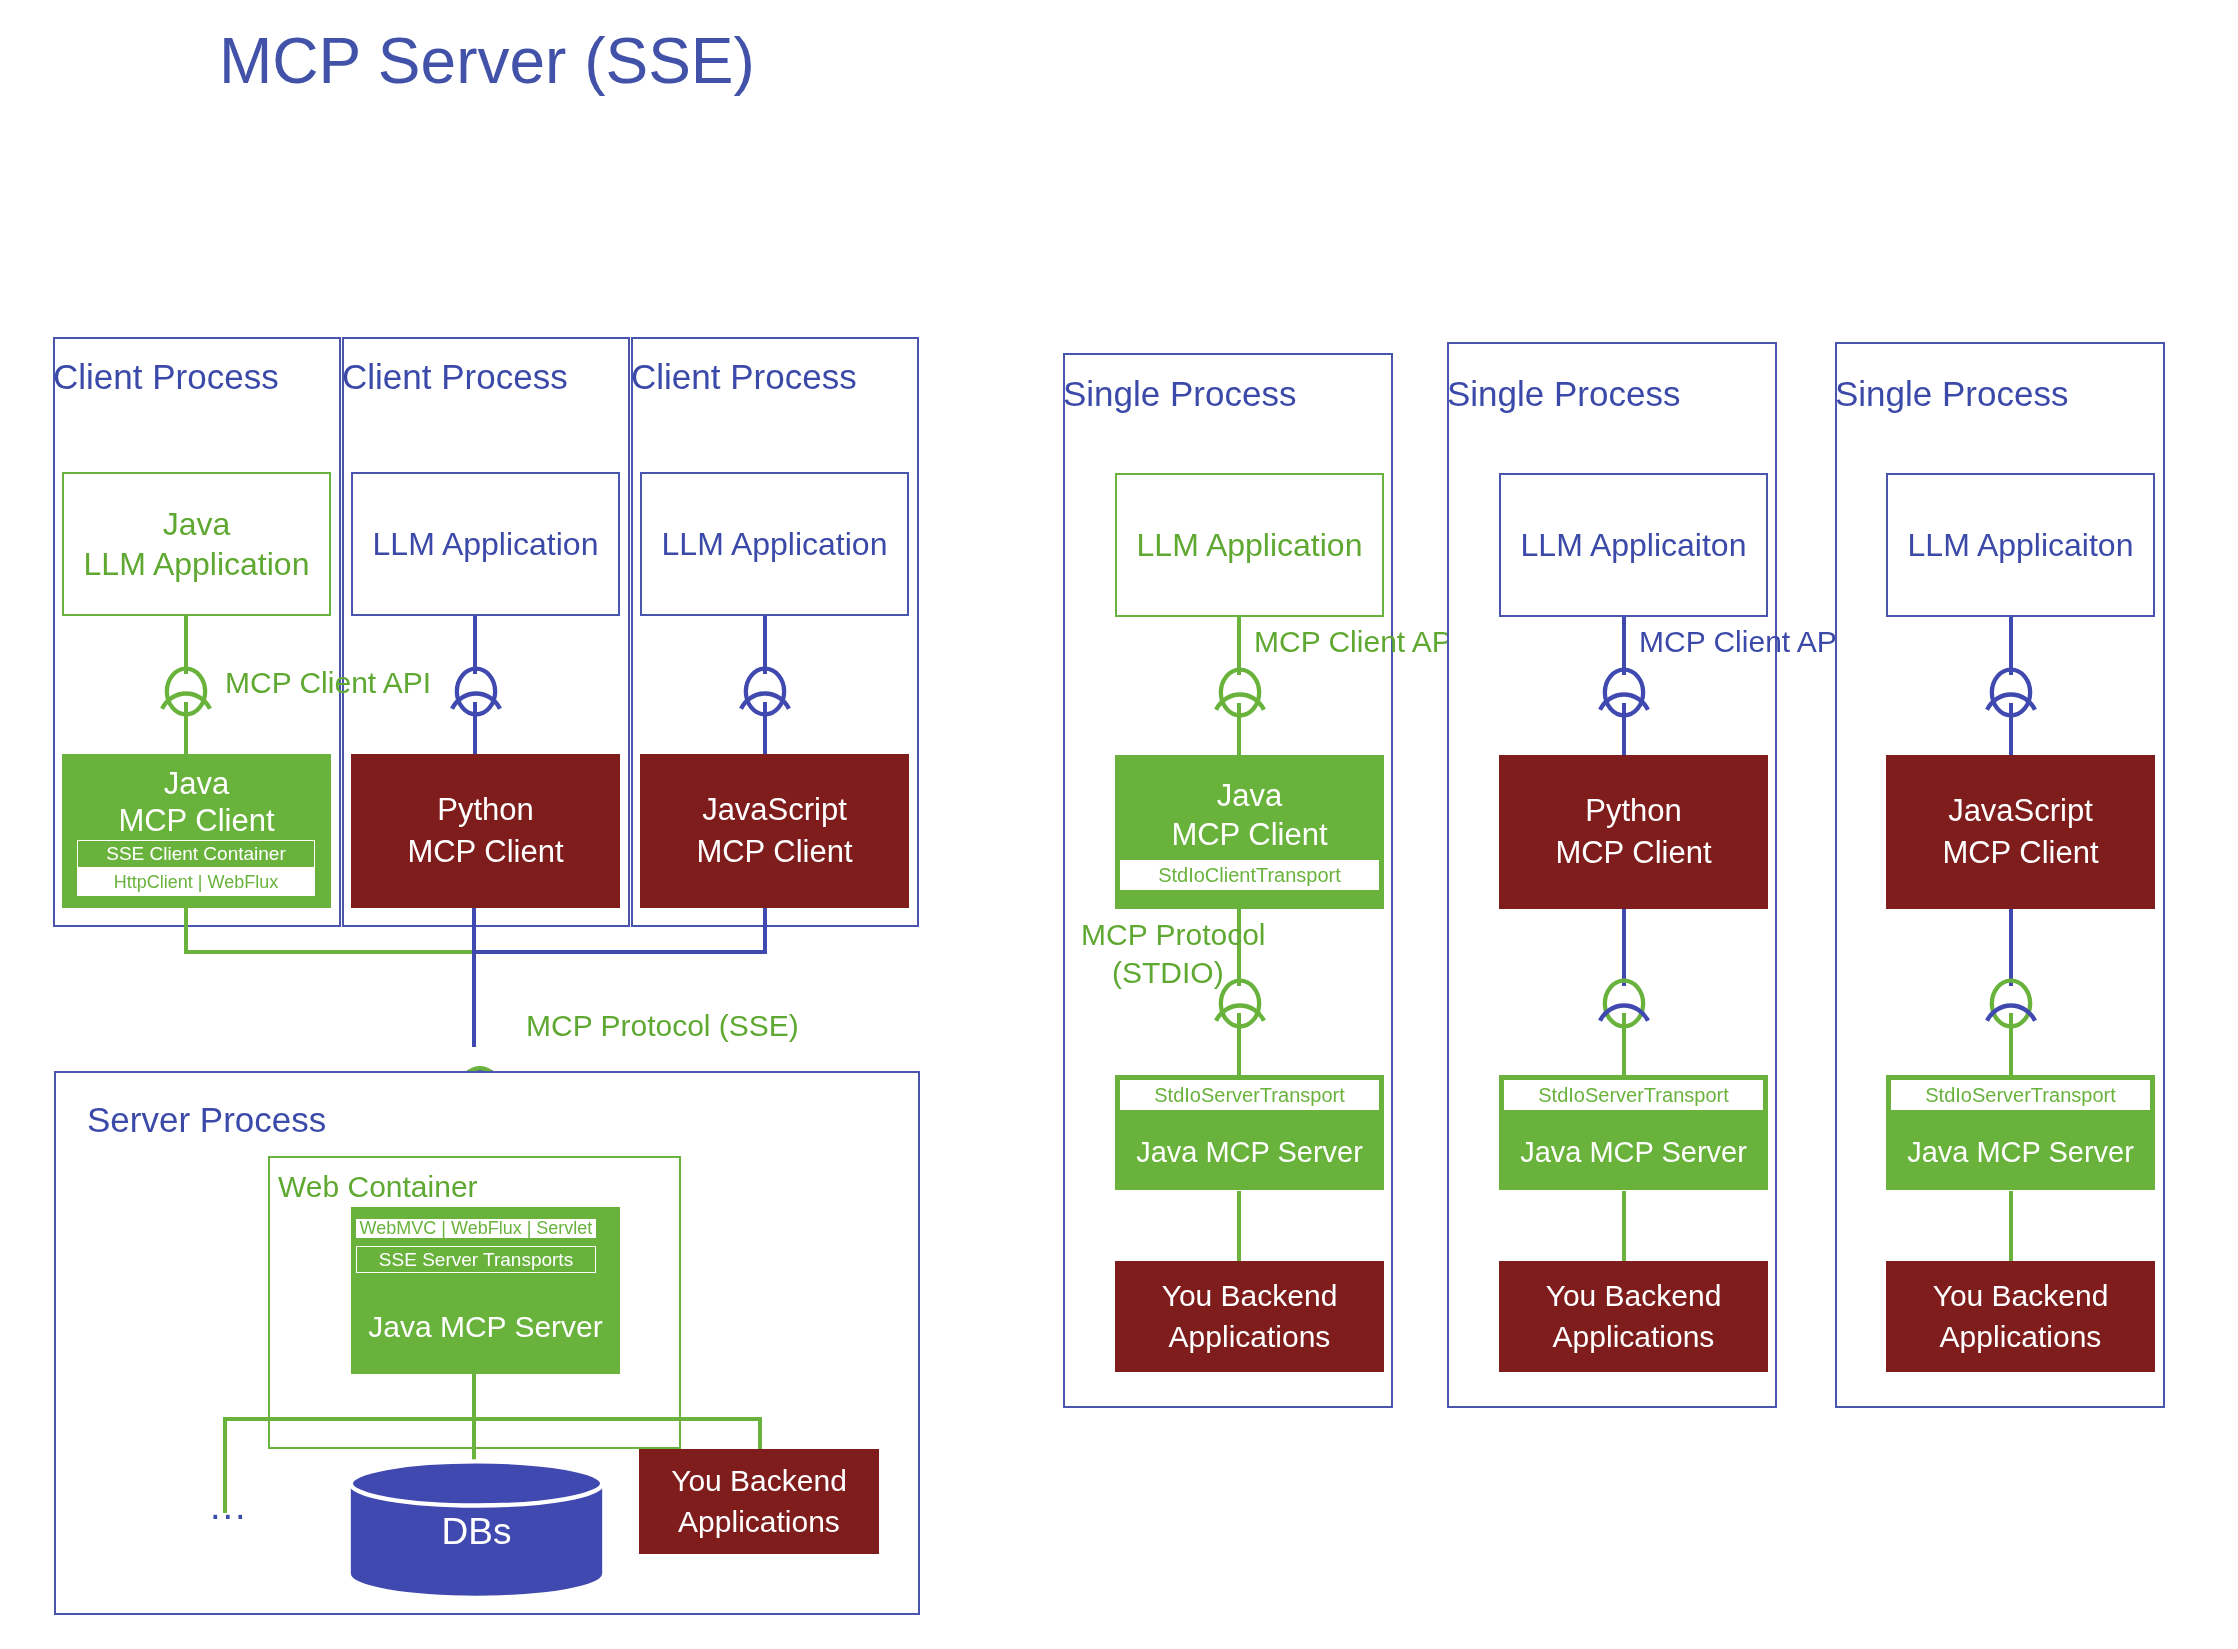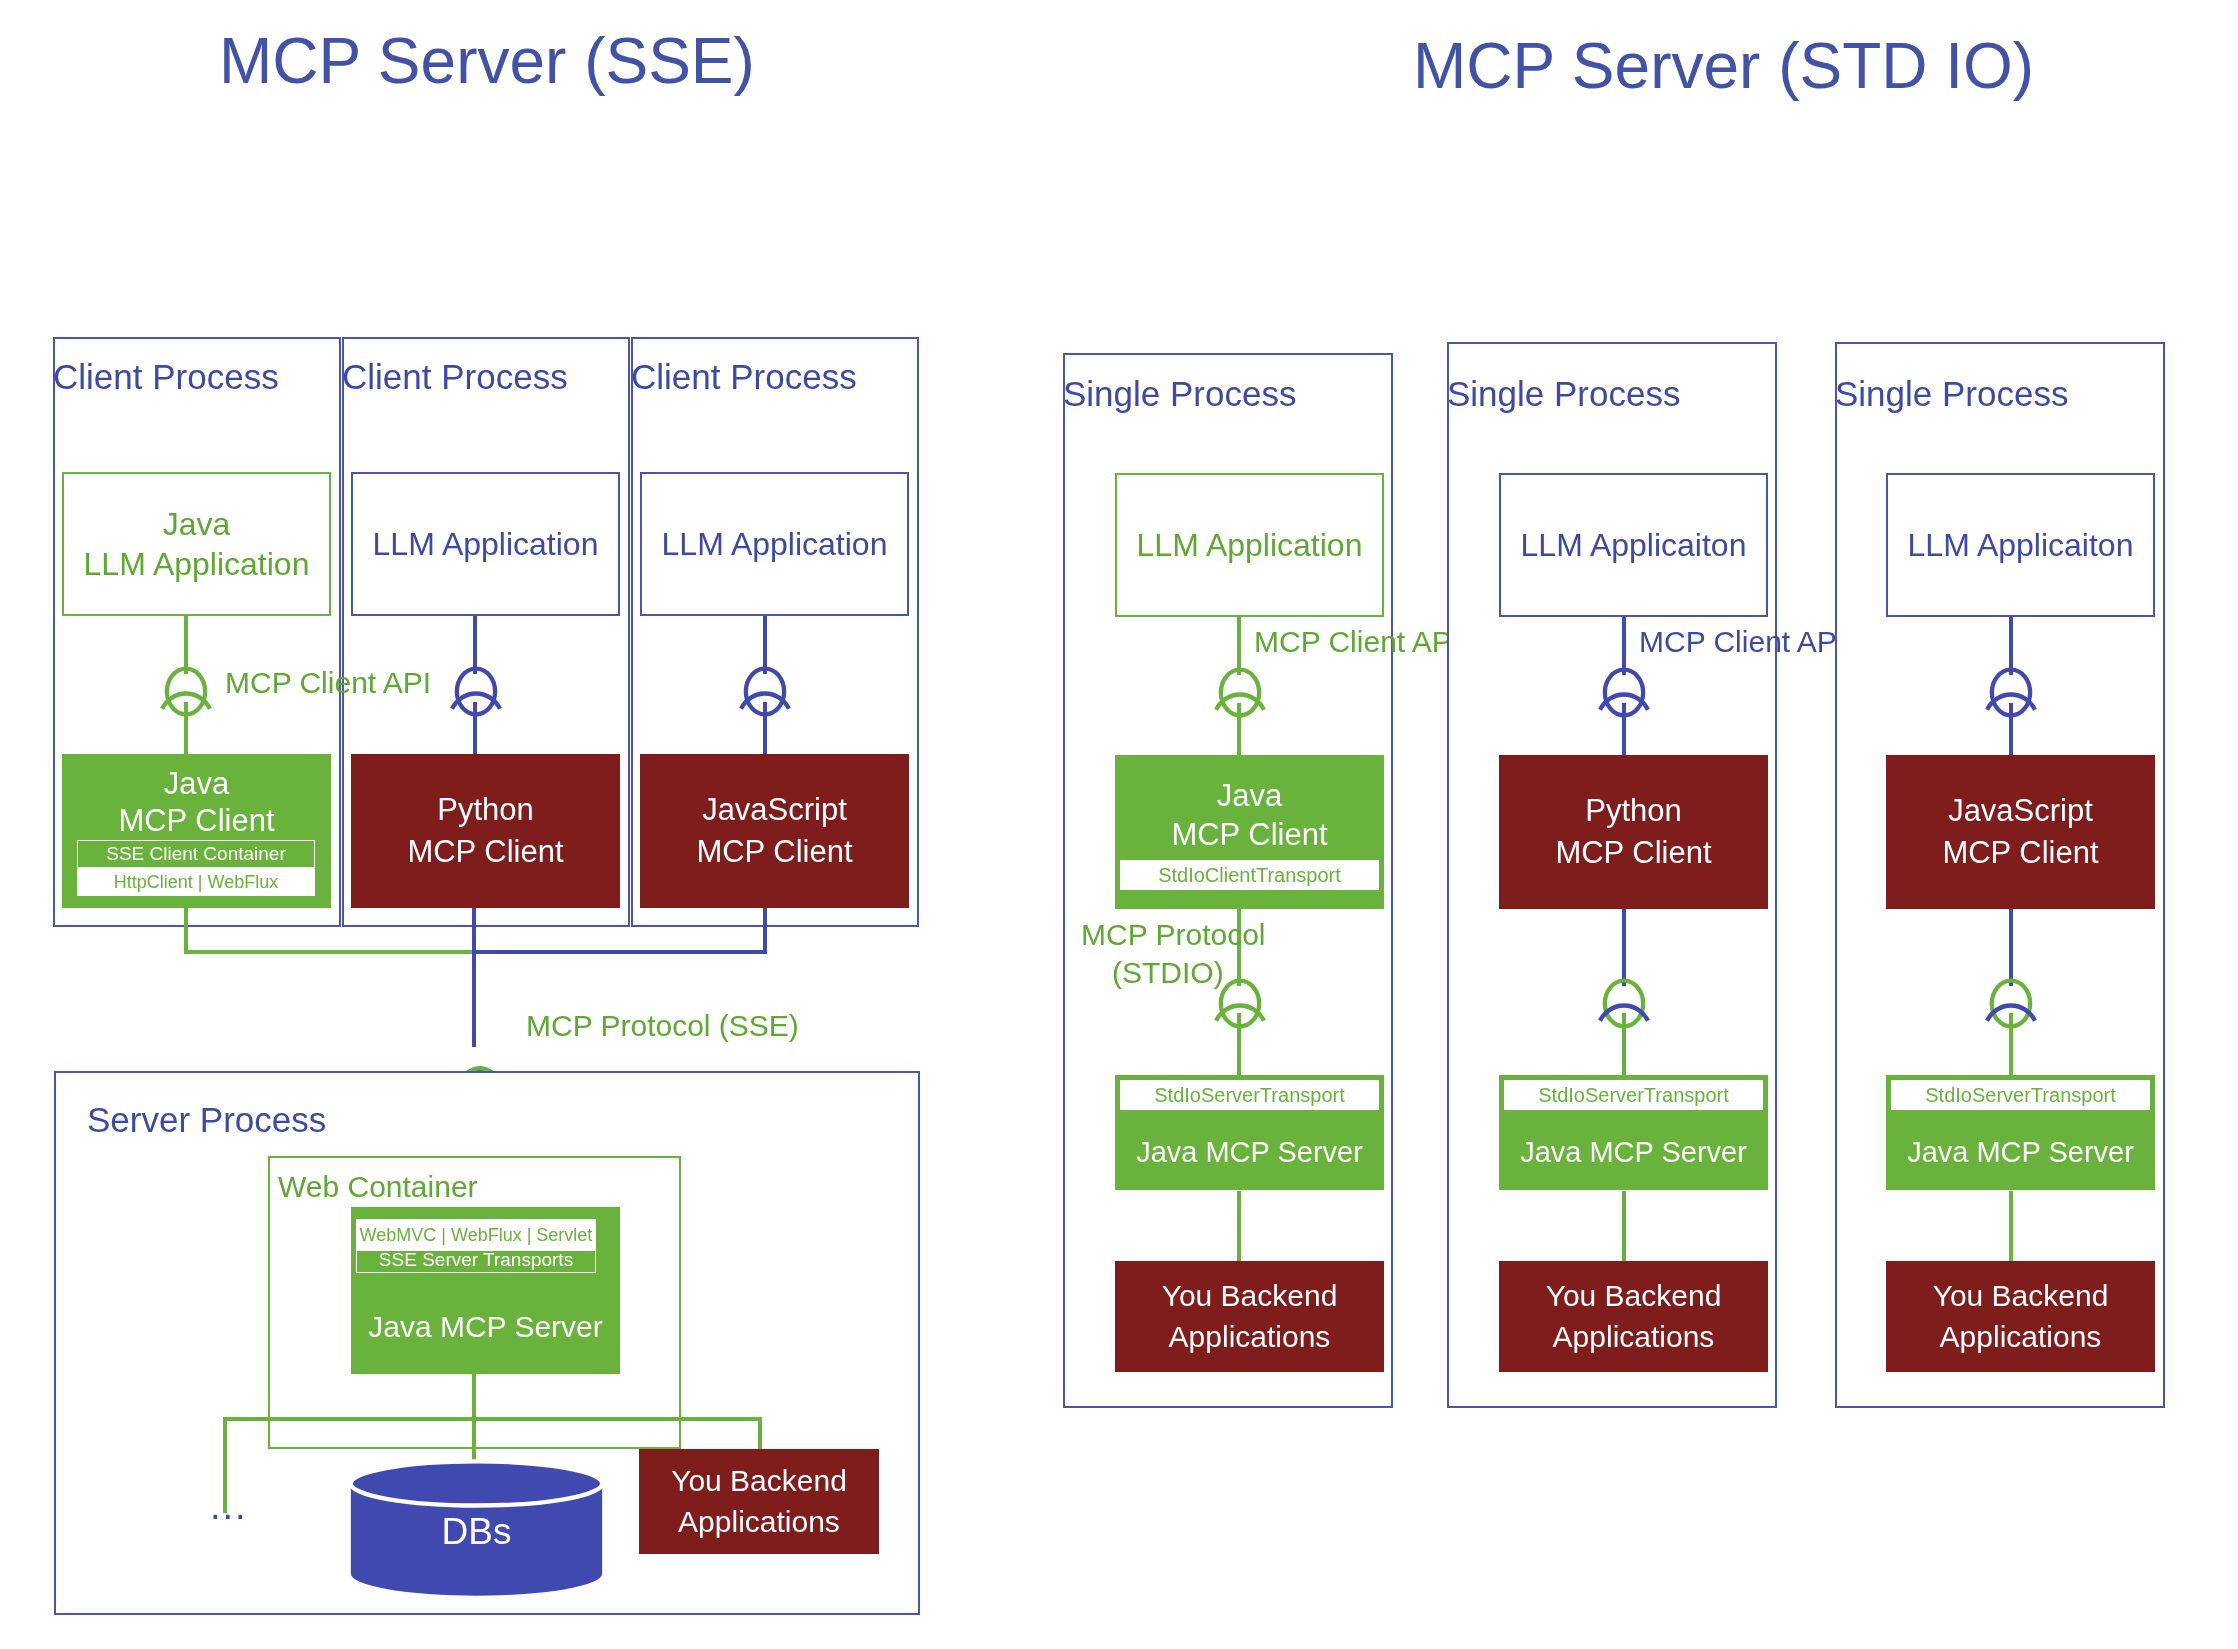--- a/index.html
+++ b/index.html
@@ -64,21 +64,20 @@
   .ellipsis{position:absolute;color:#3B49A8;font-size:38px;letter-spacing:1.9px;}
 
   svg{display:block;overflow:visible;}
 </style>
 </head>
 <body>
 
 <div class="stage">
 
   <div class="section-title" style="left:219px;top:26.4px;">MCP Server (SSE)</div>
-  <div class="section-title" style="left:1413px;top:31px;">MCP Server (STD IO)</div>
 
   <div class="frame" style="left:53px;top:337px;width:288px;height:590px;"></div>
   <div class="frame-title" style="left:53px;width:288px;top:357px;">Client Process</div>
 
   <div class="frame" style="left:342px;top:337px;width:288px;height:590px;"></div>
   <div class="frame-title" style="left:342px;width:288px;top:357px;">Client Process</div>
 
   <div class="frame" style="left:631px;top:337px;width:288px;height:590px;"></div>
   <div class="frame-title" style="left:631px;width:288px;top:357px;">Client Process</div>
 
@@ -161,21 +160,21 @@
 
   <div class="frame" style="left:54px;top:1071px;width:866px;height:544px;"></div>
   <div style="position:absolute;left:87px;top:1100px;color:#3B49A8;font-size:35px;white-space:nowrap;">Server Process</div>
 
   <div class="box" style="left:268px;top:1156px;width:413px;height:293px;border:2.4px solid #6AB23E;background:transparent;"></div>
   <div style="position:absolute;left:278px;top:1170px;color:#5FA832;font-size:30px;white-space:nowrap;">Web Container</div>
 
   <div class="box fill-green" style="left:351px;top:1207px;width:269px;height:167px;font-size:30px;padding-top:72px;">
     <span class="box-line">Java MCP Server</span>
   </div>
-  <div class="strip strip-white-bg" style="left:356px;top:1219px;width:240px;height:32px;font-size:18px;">
+  <div class="strip strip-white-bg" style="left:356px;top:1219px;width:240px;height:19px;font-size:18px;">
     <span>WebMVC | WebFlux | Servlet</span>
   </div>
   <div class="strip strip-outline" style="left:356px;top:1246px;width:240px;height:27px;font-size:19px;">
     <span>SSE Server Transports</span>
   </div>
 
   <div class="vline g" style="left:472px;top:1374px;width:4.3px;height:46px;"></div>
   <div class="hline g" style="left:223px;top:1417px;width:538px;height:4.3px;"></div>
   <div class="vline g" style="left:223px;top:1417px;width:4.3px;height:96px;"></div>
   <div class="vline g" style="left:472px;top:1417px;width:4.3px;height:53px;"></div>

